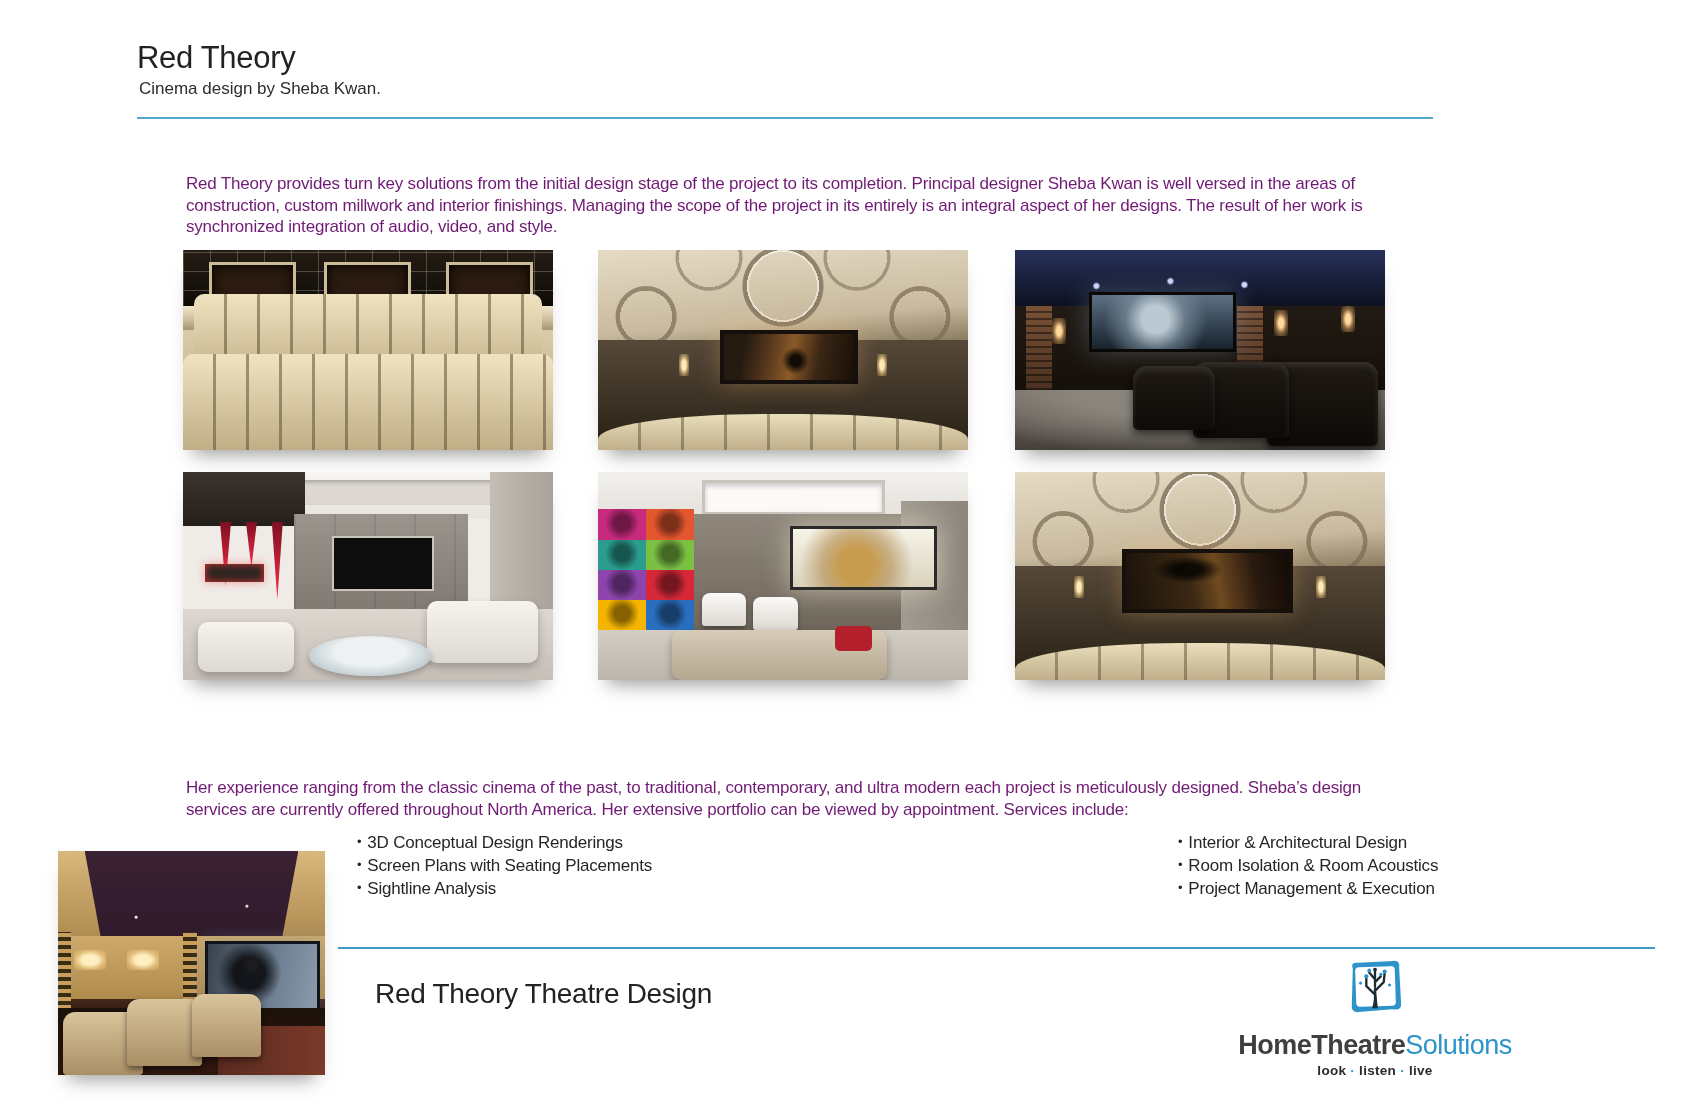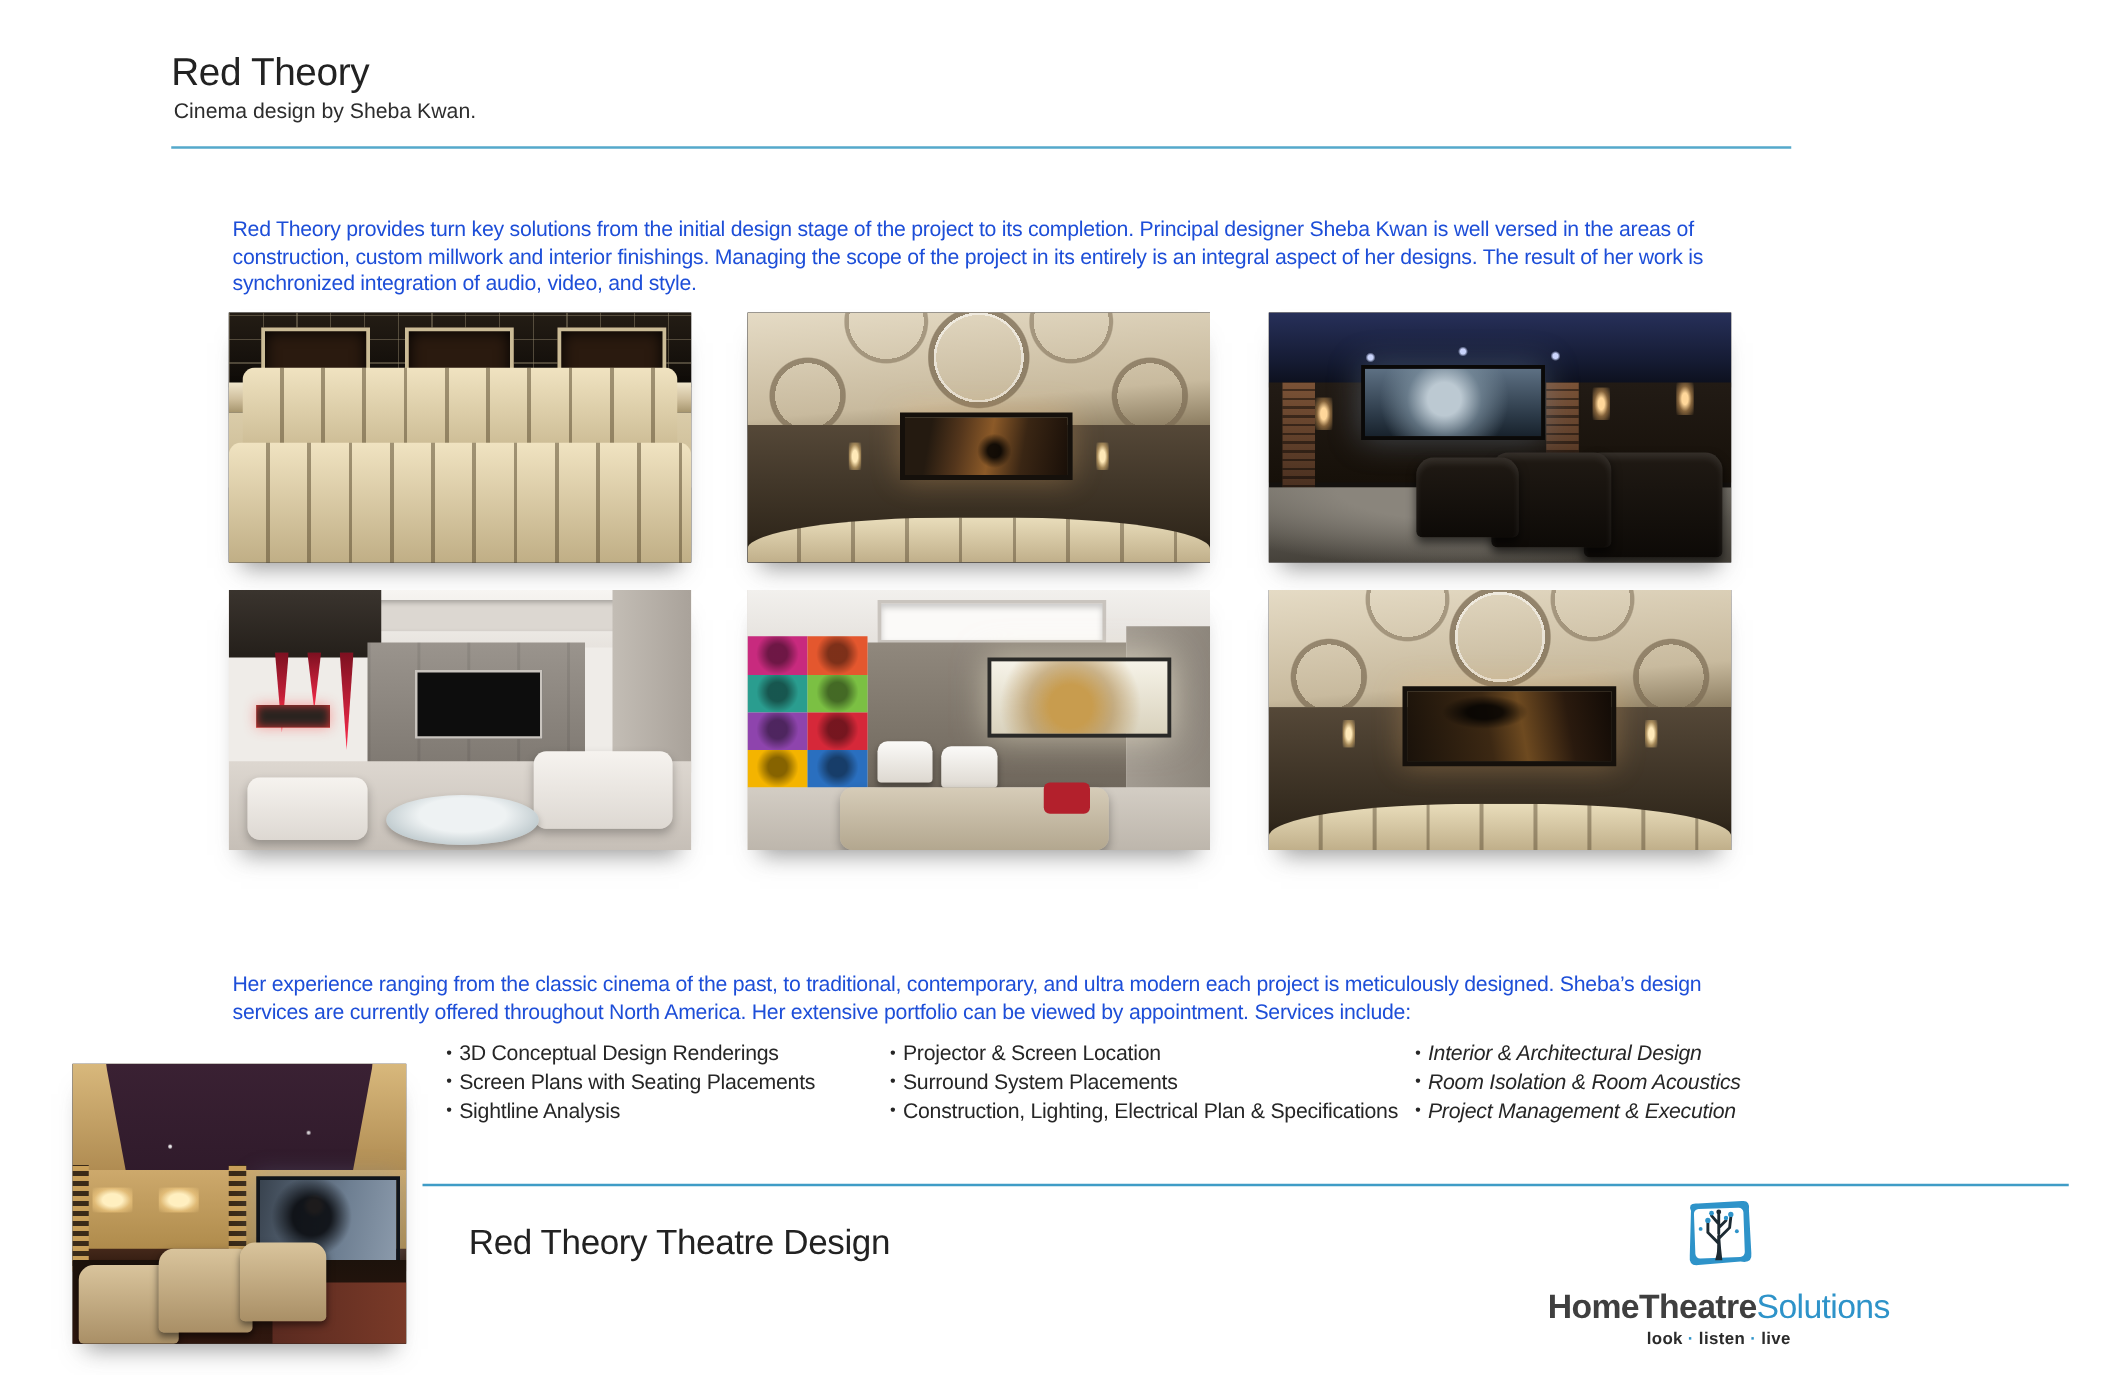--- a/index.html
+++ b/index.html
@@ -7,27 +7,27 @@
   #page{position:relative;width:1700px;height:1100px;background:#fff;overflow:hidden;}
 
   
   .title{position:absolute;left:137px;top:40px;font-size:31px;letter-spacing:-.3px;color:#222;}
   .subtitle{position:absolute;left:139px;top:79px;font-size:17px;color:#2d2d2d;}
   .rule{position:absolute;height:2px;background:#55a9cb;}
   #rule1{left:137px;top:117px;width:1296px;}
   #rule2{left:338px;top:947px;width:1317px;background:#3f9cc6;}
 
   
-  .para{position:absolute;font-size:17px;line-height:21.5px;letter-spacing:-.2px;color:#1d4ed8;}
+  .para{position:absolute;font-size:17px;line-height:21.5px;letter-spacing:-.2px;color:#701a75;}
   #intro{left:186px;top:156px;width:1195px;}
   #experience{left:186px;top:760px;width:1235px;}
 
   
   ul.svc{position:absolute;top:832px;margin:0;padding:0;list-style:none;font-size:17px;line-height:22px;letter-spacing:-.2px;color:#262626;}
-  #svc1{left:357px;} #svc2{left:712px;} #svc3{left:1132px;font-style:italic;}
+  #svc1{left:357px;} #svc2{left:712px;} #svc3{left:1178px;}
   ul.svc li::before{content:"\2022";font-size:13px;margin-right:6px;position:relative;top:-2px;}
 
   
   #footer-heading{position:absolute;left:375px;top:978px;font-size:28px;letter-spacing:-.3px;color:#222;}
   #logo{position:absolute;left:1180px;top:958px;width:390px;text-align:center;}
   #logo .mark{display:block;margin:0 auto;}
   #logo .brand{display:block;margin-top:16px;font-size:27px;letter-spacing:-.5px;white-space:nowrap;}
   #logo .brand .dark{font-weight:700;color:#3f3f3f;}
   #logo .brand .blue{font-weight:400;color:#2e93c9;}
   #logo .tagline{display:block;margin-top:2px;font-size:13.5px;font-weight:700;color:#2b2b2b;letter-spacing:.3px;}
@@ -267,25 +267,20 @@
     <div class="ly cream-seats"></div>
   </div>
 
   <p class="para" id="experience">Her experience ranging from the classic cinema of the past, to traditional, contemporary, and ultra modern each project is meticulously designed. Sheba’s design services are currently offered throughout North America. Her extensive portfolio can be viewed by appointment. Services include:</p>
 
   <ul class="svc" id="svc1">
       <li>3D Conceptual Design Renderings</li>
       <li>Screen Plans with Seating Placements</li>
       <li>Sightline Analysis</li>
     </ul>
-  <ul class="svc" id="svc2">
-      <li>Projector &amp; Screen Location</li>
-      <li>Surround System Placements</li>
-      <li>Construction, Lighting, Electrical Plan &amp; Specifications</li>
-    </ul>
   <ul class="svc" id="svc3">
       <li>Interior &amp; Architectural Design</li>
       <li>Room Isolation &amp; Room Acoustics</li>
       <li>Project Management &amp; Execution</li>
     </ul>
 
   <div class="ph" id="p7" style="left:58px;top:851px;width:267px;height:224px" aria-label="Warm home theatre photo with starlit ceiling cove, wall sconces and pirate movie on screen">
     <div class="ly ceilbase"></div>
     <div class="ly cove"></div>
     <div class="ly wall"></div>

